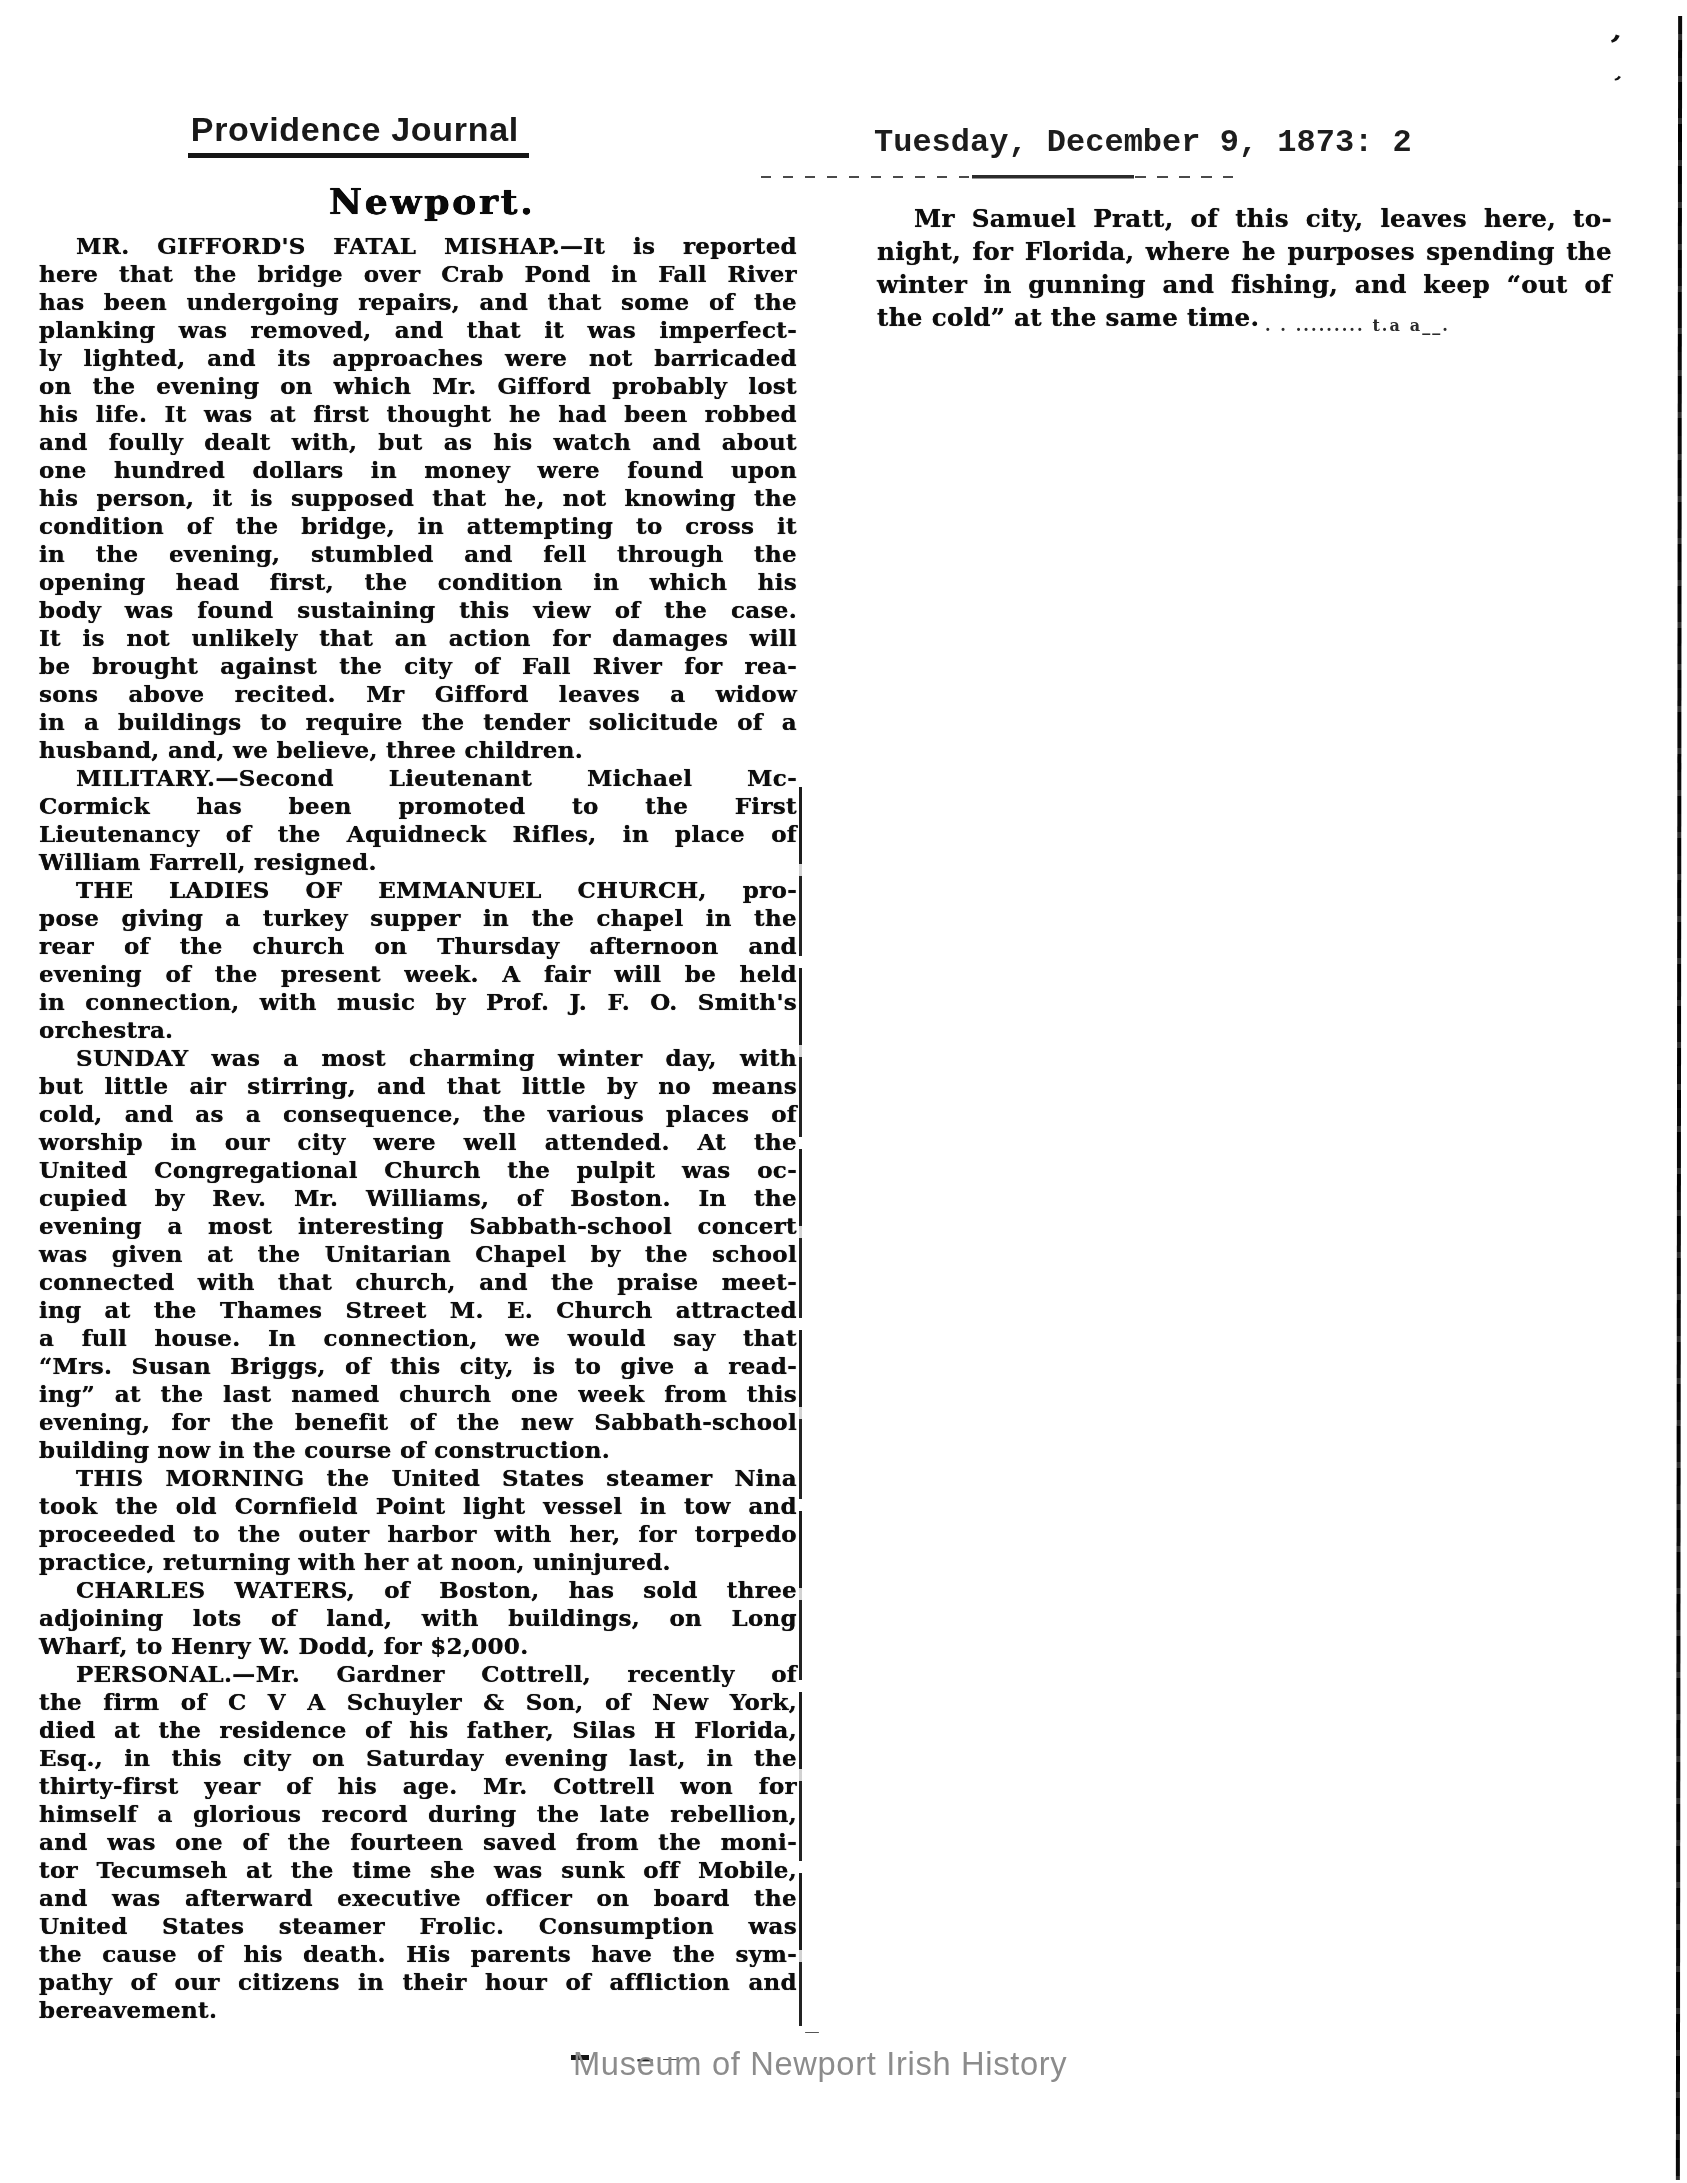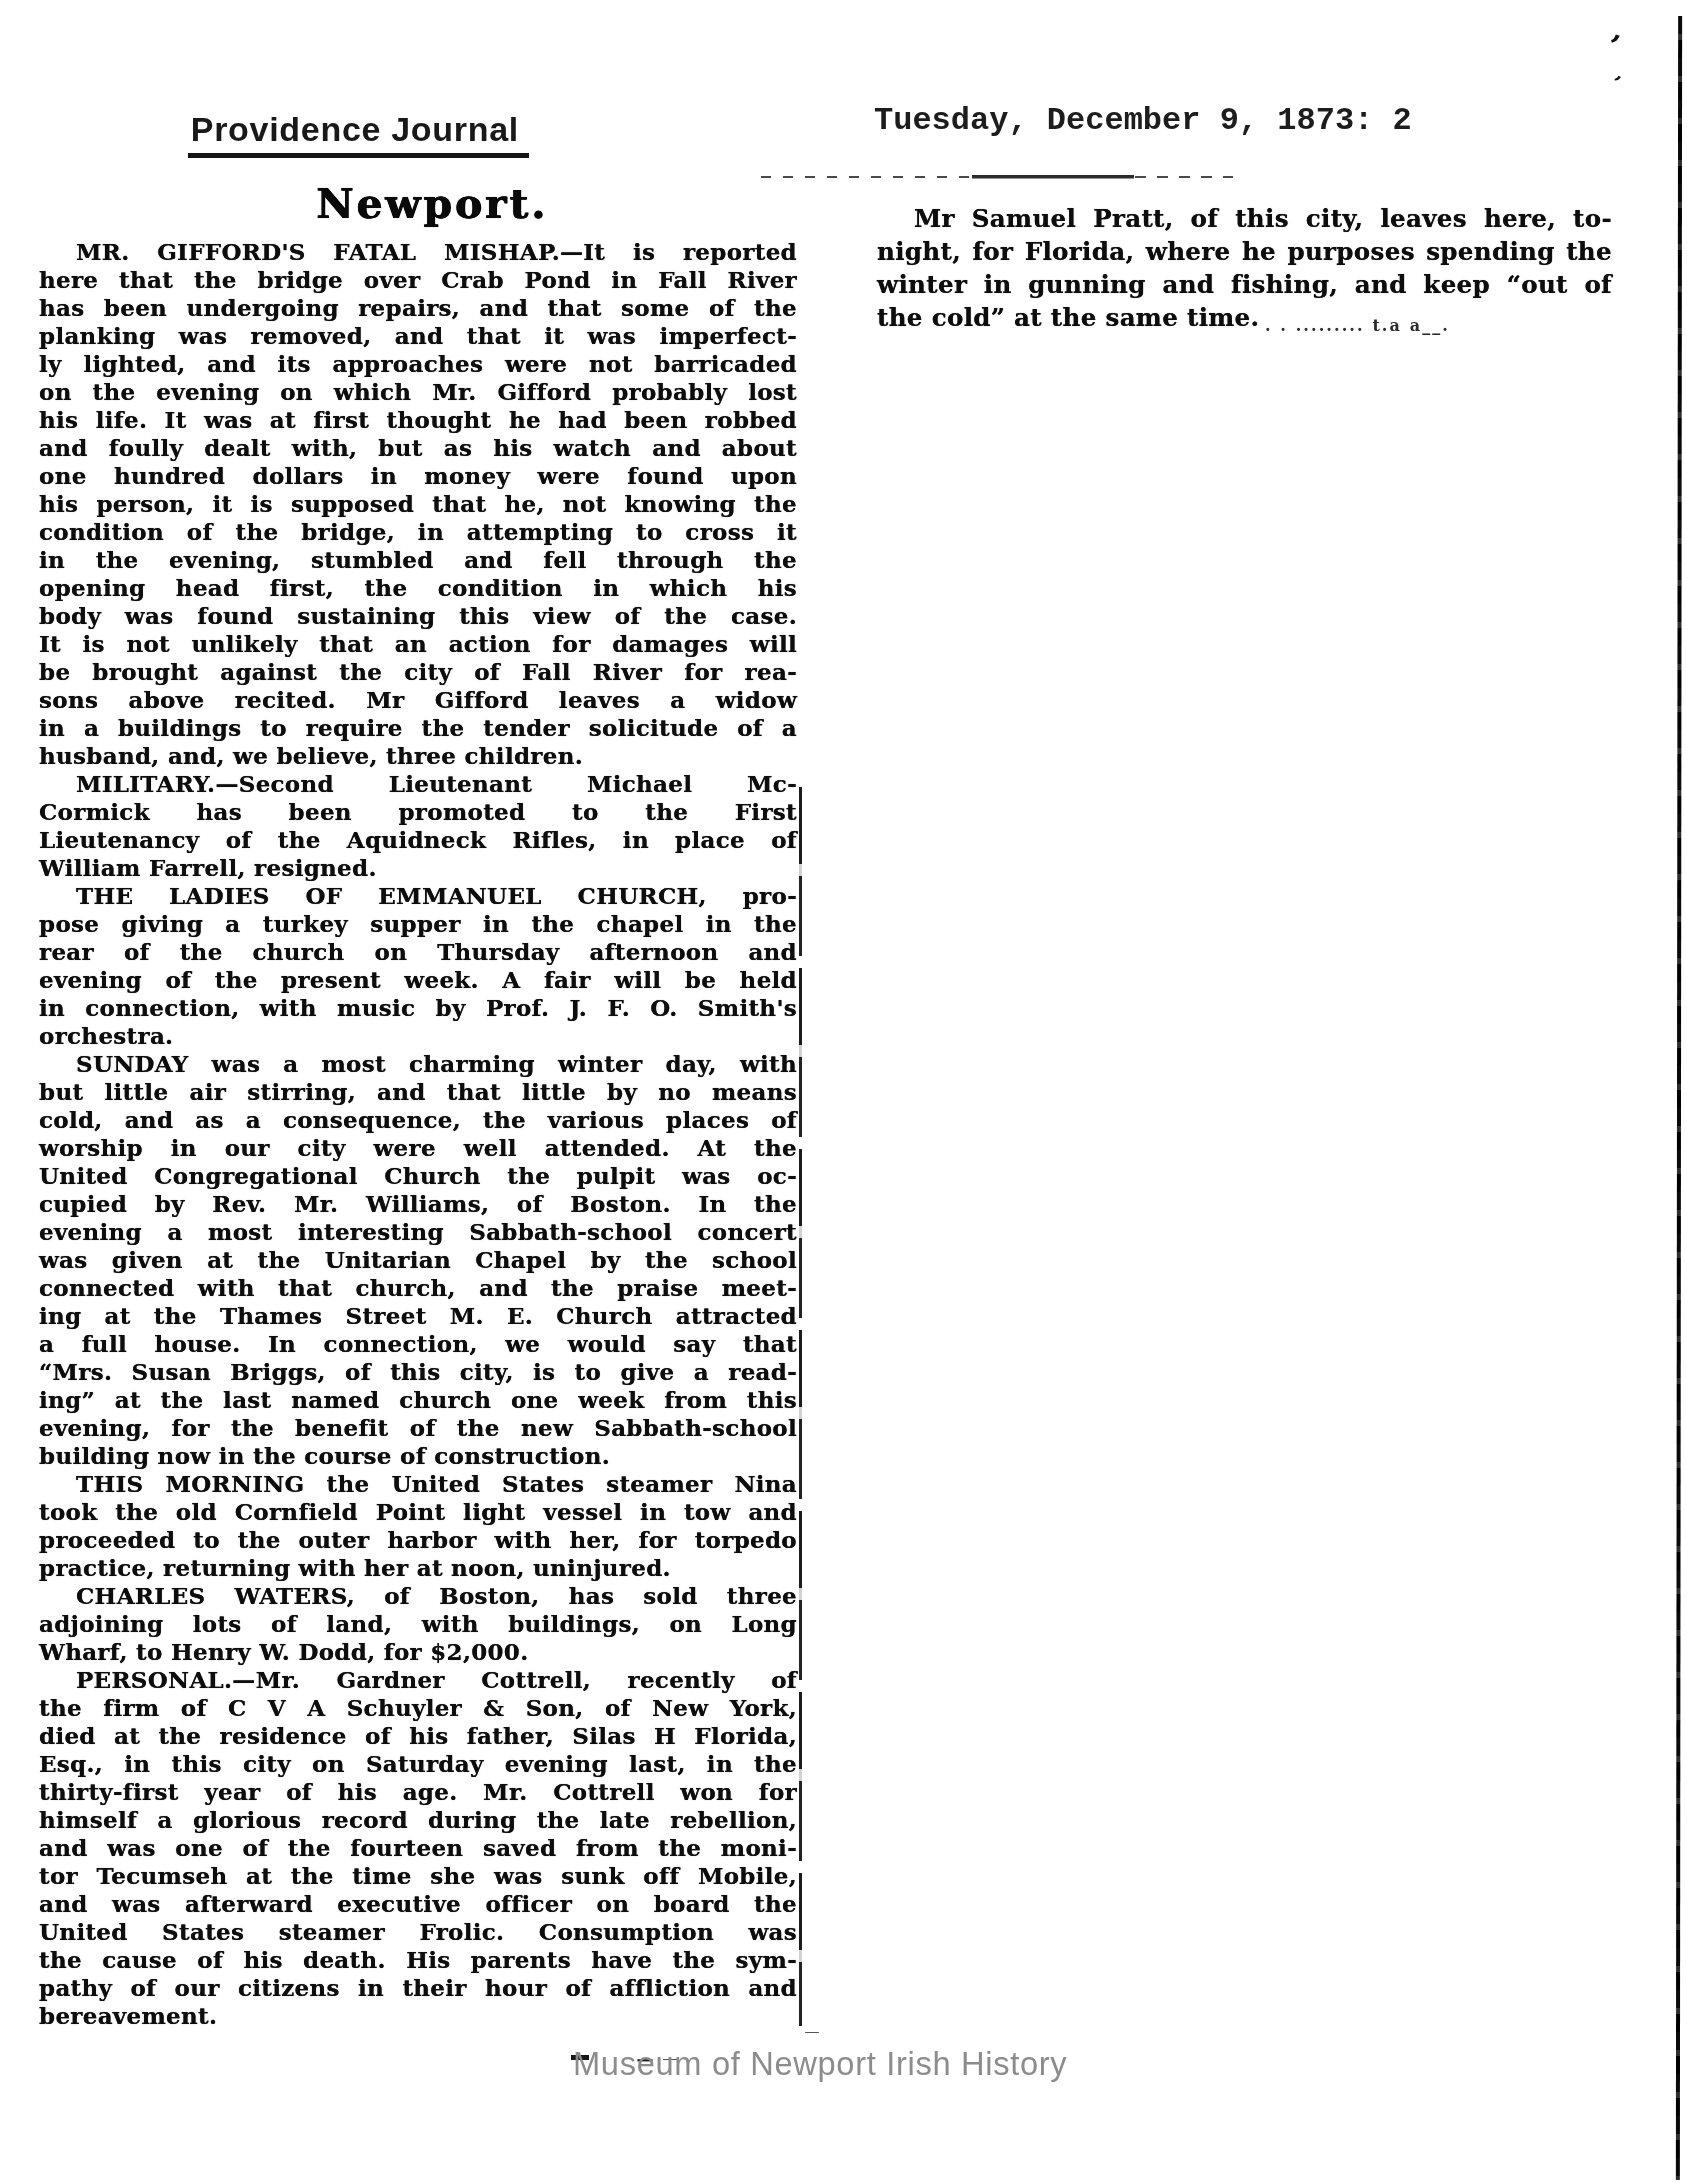--- a/index.html
+++ b/index.html
@@ -12,21 +12,21 @@
   
   .journal-title {
     position:absolute; left:188px; top:110px;
     font-family:Liberation Sans, sans-serif;
     font-size:34px; font-weight:bold; color:#191919;
     padding:0 9.8px 4.2px 2.8px;
     border-bottom:5.6px solid #151515;
     letter-spacing:0.7px;
   }
   .date-line {
-    position:absolute; left:874px; top:102px;
+    position:absolute; left:874px; top:124px;
     font-family:"Liberation Mono", monospace;
     font-size:32px; font-weight:bold; color:#1d1d1d;
     letter-spacing:0px;
   }
 
   
   .scan-border-right {
     position:absolute; left:1677px; top:15.5px; width:4.2px; height:2164px;
     background:repeating-linear-gradient(180deg,#0a0a0a 0 18.3px,#2e2e2e 18.3px 24px,#000 24px 42px);
     transform:rotate(0.06deg);
@@ -53,21 +53,21 @@
     position:absolute; left:1265px; top:316px; width:344px;
     font-size:16px; font-weight:bold; color:#2b2b2b;
     letter-spacing:2.1px; white-space:nowrap;
   }
 
   
   .col-left  { position:absolute; left:39px;  top:180px; width:758px; }
   .col-right { position:absolute; left:877px; top:202px; width:735px; }
 
   .section-heading {
-    text-align:center; font-size:41px; font-weight:bold;
+    text-align:center; font-size:36px; font-weight:bold;
     letter-spacing:2.8px; margin:0 0 9.8px 28px; color:#0a0a0a;
     text-shadow:0 0 0.7px #000, 0.7px 0 0 #000;
   }
 
   .article { margin:0; }
   .tline {
     text-align:justify; text-align-last:justify;
     font-weight:bold;
     text-shadow:0 0 0.7px rgba(0,0,0,.85);
   }

